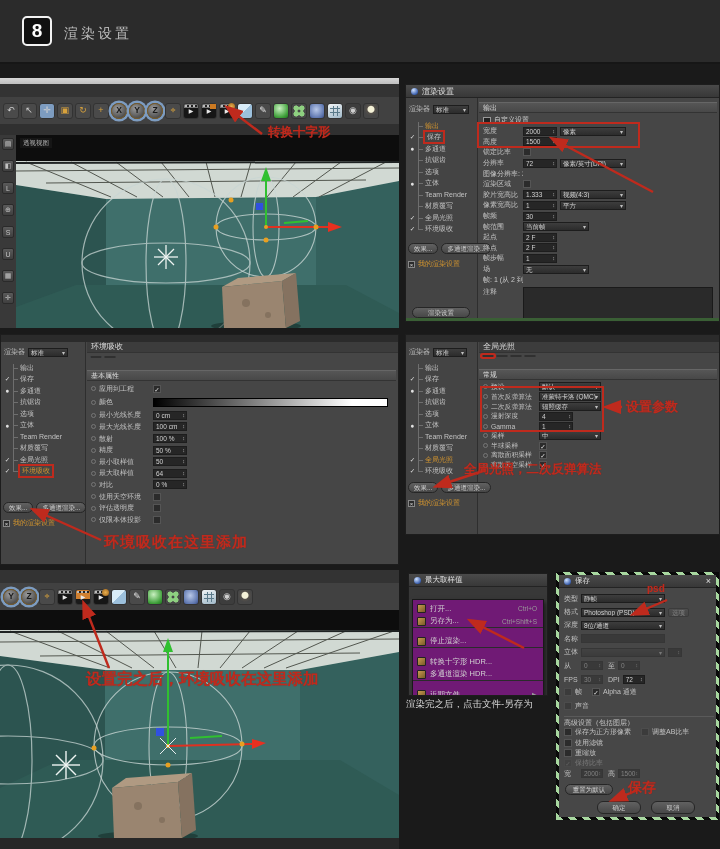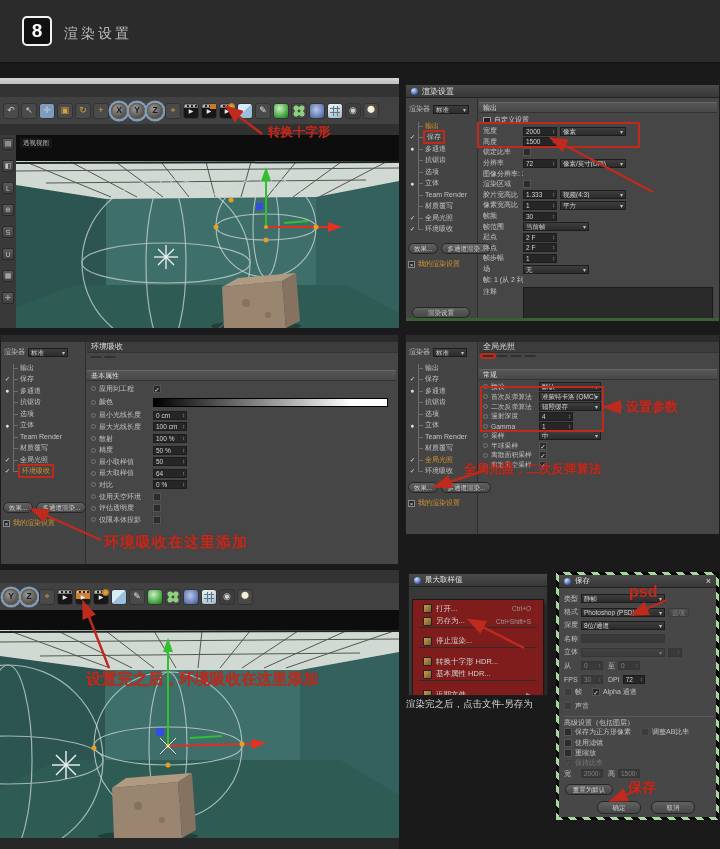--- a/index.html
+++ b/index.html
@@ -114,21 +114,21 @@
   .prow.cb .pf2{order:3;margin-left:10px;}
   .prow.plain{color:#c8c8c8;white-space:nowrap;}
   .commentbox{position:absolute;background:#2a2a2a;border:1px solid #1a1a1a;}
   .greenline{position:absolute;background:#3a5f35;}
   .scrico{width:8px;height:6px;border:1px solid #999;background:#222;flex:none;}
   .customrow{position:absolute;display:flex;align-items:center;gap:3px;font-size:7px;color:#cfcfcf;}
 
   
   .pvm{position:absolute;display:flex;gap:6px;font-size:7.5px;color:#c5c5c5;background:#383838;align-items:center;padding:0 6px;}
   .pvm .mi.open{background:#616161;border-radius:2px;padding:0 4px;}
-  .pvmenu{position:absolute;background:#7f1d1d;border:1px solid #191919;box-shadow:2px 3px 5px rgba(0,0,0,.55);padding:2px 6px;z-index:6;}
+  .pvmenu{position:absolute;background:#701a75;border:1px solid #191919;box-shadow:2px 3px 5px rgba(0,0,0,.55);padding:2px 0;z-index:6;}
   .pvitem{display:flex;align-items:center;height:13px;font-size:7.5px;color:#d2d2d2;padding:0 6px 0 4px;gap:4px;white-space:nowrap;}
   .pvitem.sepb{border-bottom:1px solid #2b2b2b;margin-bottom:7px;}
   .pvico{width:9px;height:9px;background:linear-gradient(135deg,#c89a50,#7a5a28);border:1px solid #222;border-radius:1px;flex:none;}
   .pvsc{margin-left:auto;color:#9a9a9a;font-size:6.5px;}
 
   
   .ants{border:3px solid transparent;border-image:repeating-linear-gradient(45deg,#a8d8a0 0 5px,#0a0a0a 5px 10px) 3;}
   .advtitle{position:absolute;font-size:7px;color:#c8c8c8;border-top:1px solid #5a5a5a;padding-top:1px;white-space:nowrap;}
 
   
@@ -925,21 +925,21 @@
         </div>
 
         <div class="pvitem">
           <span class="pvico"></span>
           <span>转换十字形 HDR...</span>
 
         </div>
 
         <div class="pvitem sepb">
           <span class="pvico"></span>
-          <span>基本属性 HDR...</span>
+          <span>多通道渲染 HDR...</span>
 
         </div>
 
         <div class="pvitem">
           <span class="pvico"></span>
           <span>近期文件</span>
           <span class="pvsc">▶</span>
         </div>
 
     </div>
@@ -1070,21 +1070,21 @@
   </div>
 
   <div class="rboxo" style="left:477px;top:122px;width:163px;height:26px;"></div>
   <div class="rboxo" style="left:480px;top:386px;width:124px;height:46px;"></div>
 
   <div class="ann" style="left:268px;top:124px;font-size:12.5px;">转换十字形</div>
   <div class="ann" style="left:104px;top:533px;font-size:15px;letter-spacing:1px;">环境吸收在这里添加</div>
   <div class="ann" style="left:626px;top:398px;font-size:13px;text-align:center;">设置参数</div>
   <div class="ann" style="left:464px;top:461px;font-size:12.5px;">全局光照，二次反弹算法</div>
   <div class="ann" style="left:86px;top:669px;font-size:15.5px;">设置完之后，环境吸收在这里添加</div>
-  <div class="ann" style="left:629px;top:583px;font-size:16px;">psd</div>
+  <div class="ann" style="left:647px;top:583px;font-size:10px;">psd</div>
   <div class="ann" style="left:628px;top:779px;font-size:14px;">保存</div>
 
   <svg class="ovl" width="720" height="849">
     <defs>
       <marker id="ah" markerWidth="9" markerHeight="8" refX="6" refY="3" orient="auto">
         <path d="M0,0 L8,3 L0,6 z" fill="#bf2a1d"></path>
       </marker>
     </defs>
     <g stroke="#bf2a1d" stroke-width="2.4">
       <line x1="262" y1="134" x2="228" y2="108" marker-end="url(#ah)"></line>

